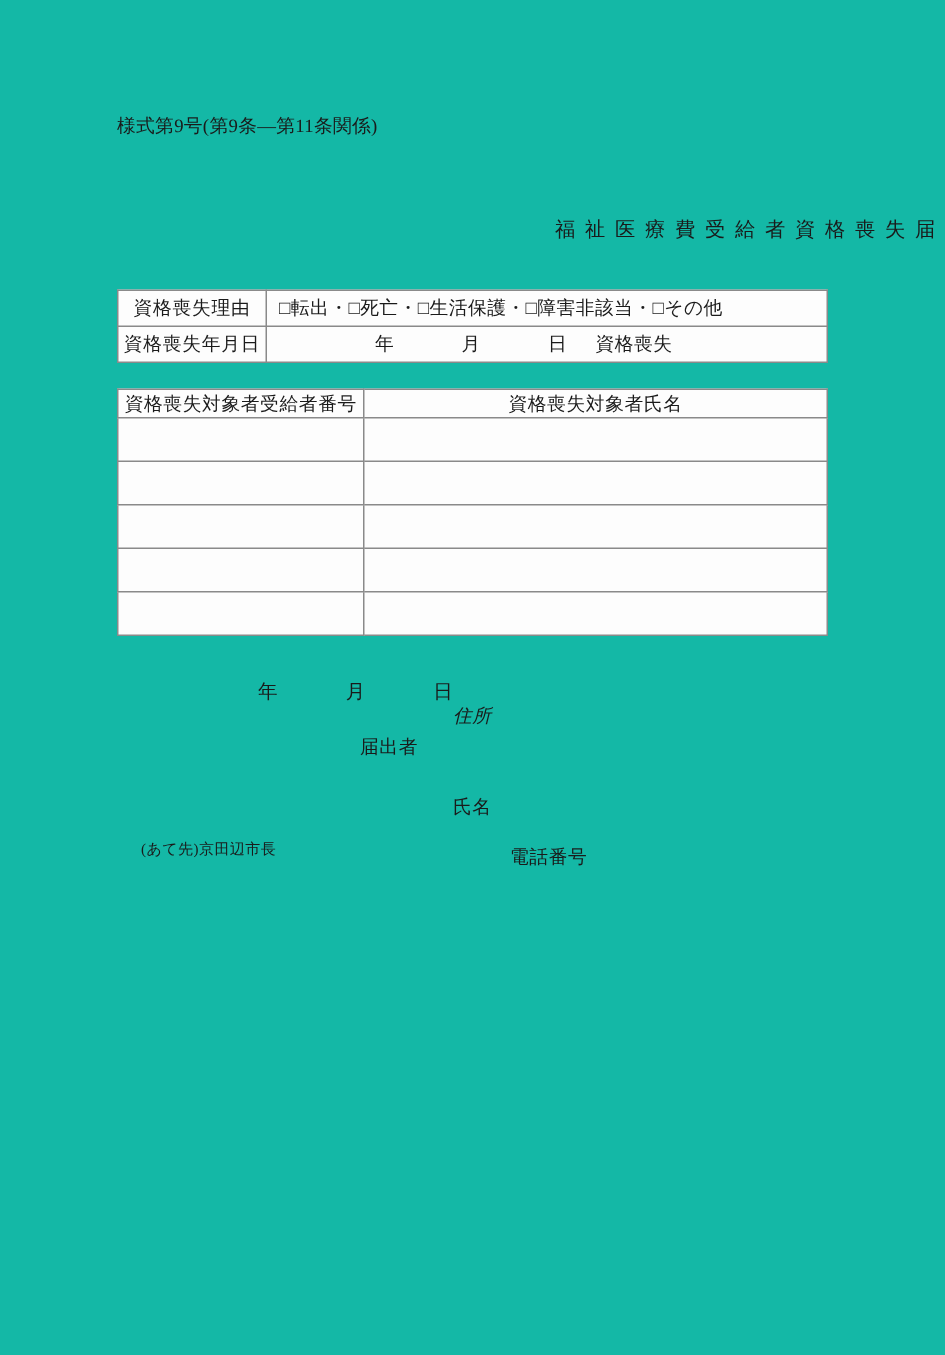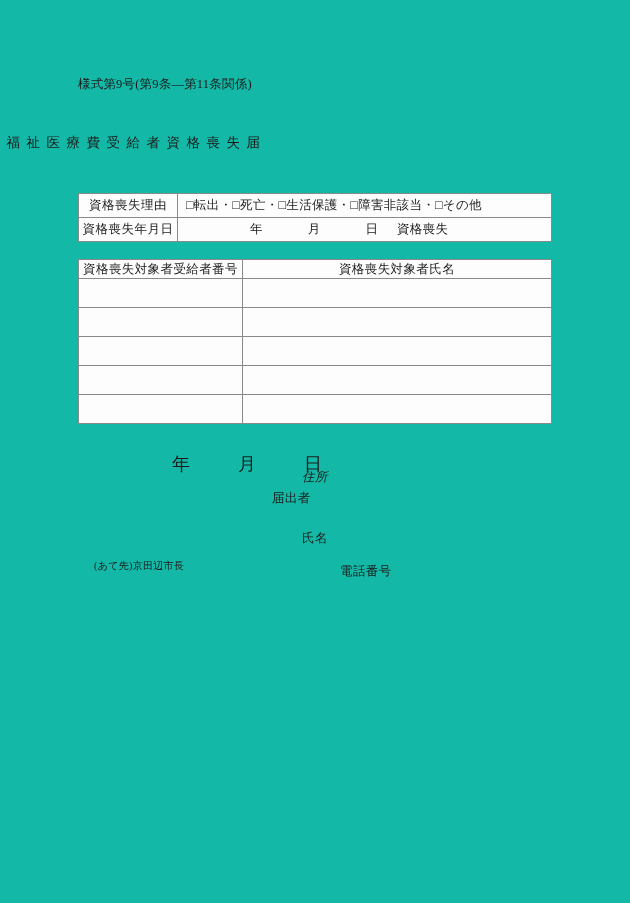--- a/index.html
+++ b/index.html
@@ -30,22 +30,22 @@
     top: 76px;
     font-size: 12.5px;
     letter-spacing: 0.2px;
     white-space: nowrap;
   }
 
   .doc-title {
     position: absolute;
     left: 0;
     right: 0;
-    top: 134px;
-    text-align: left;
+    top: 144px;
+    text-align: right;
     font-size: 13.5px;
     letter-spacing: 6.5px;
     text-indent: 6.5px;
     white-space: nowrap;
   }
 
   
   table {
     position: absolute;
     border-collapse: collapse;
@@ -117,35 +117,34 @@
     top: 430px;
     font-size: 12.5px;
     letter-spacing: 0.3px;
     white-space: nowrap;
   }
 
   .statement-date {
     position: absolute;
     left: 172px;
     top: 452px;
-    font-size: 18px;
+    font-size: 13px;
     letter-spacing: 0.3px;
     white-space: nowrap;
   }
   .statement-date .gap-a { display: inline-block; width: 38px; }
   .statement-date .gap-b { display: inline-block; width: 38px; }
 
   .submitter-label {
     position: absolute;
     left: 240px;
     top: 490px;
     font-size: 12.5px;
     letter-spacing: 0.4px;
     white-space: nowrap;
-    margin-left: 32px;
   }
   .field-address {
     position: absolute;
     left: 302px;
     top: 469px;
     font-size: 12.5px;
     letter-spacing: 0.4px;
     white-space: nowrap;
     font-style: italic;
   }

